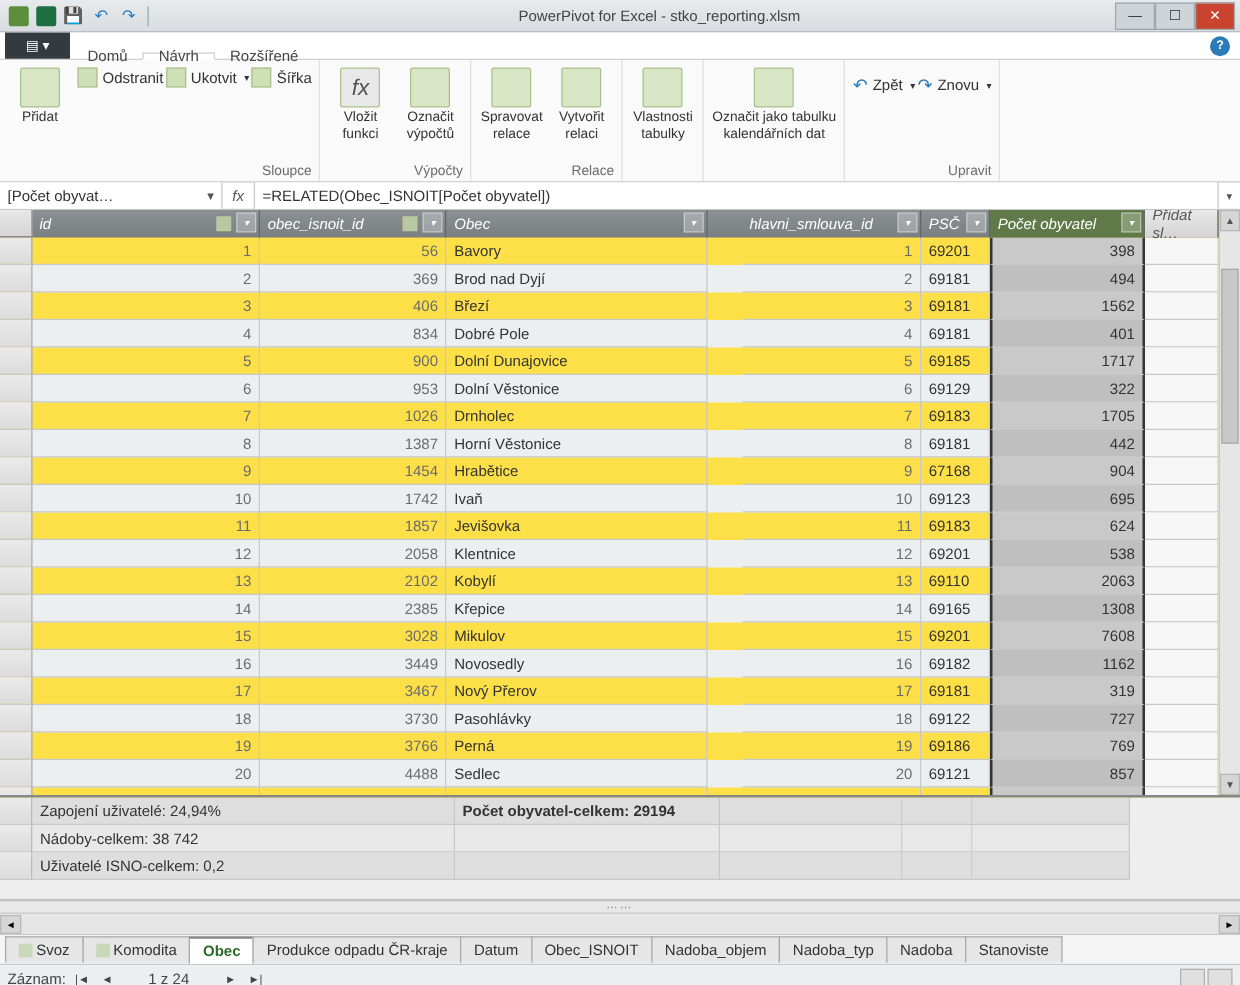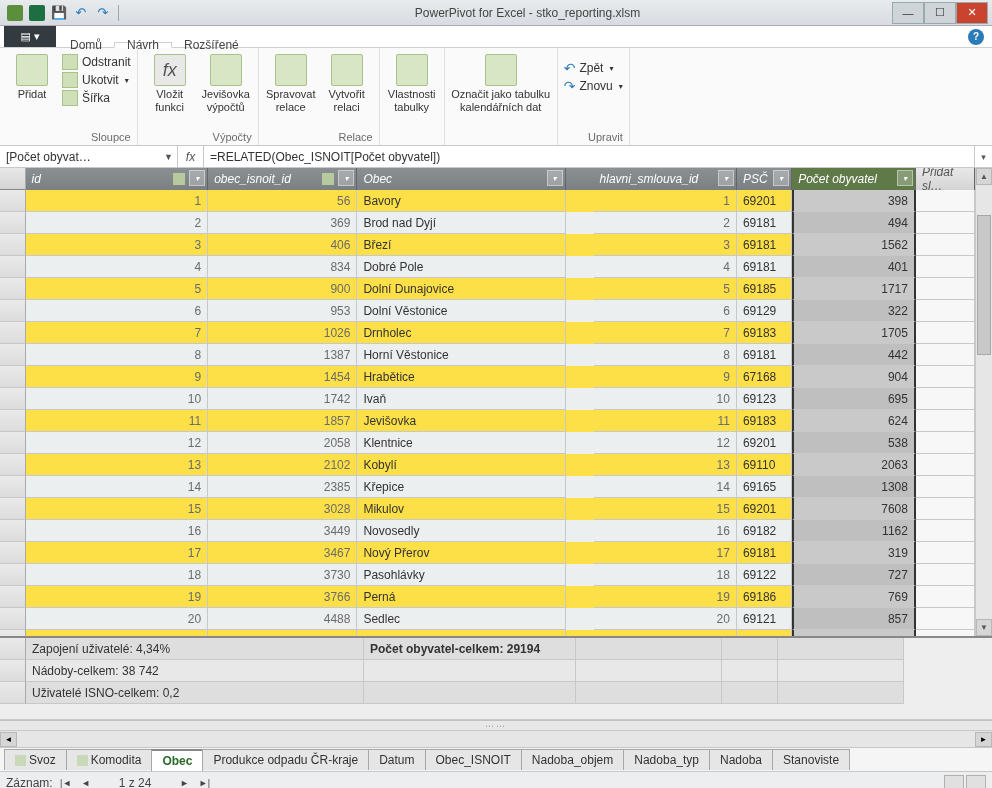--- a/index.html
+++ b/index.html
@@ -24,21 +24,21 @@
 .help-icon { margin-left: auto; margin-right: 8px; align-self: center; width: 16px; height: 16px; border-radius: 50%; background: #2b7bb9; color: #fff; display: flex; align-items: center; justify-content: center; font-size: 10px; font-weight: bold; }
 
 
 .ribbon { height: 98px; background: #fafafa; border-bottom: 1px solid #c8c8c8; display: flex; }
 .ribbon-group { border-right: 1px solid #e0e0e0; padding: 2px 6px 0; display: flex; flex-direction: column; }
 .ribbon-group-body { flex: 1; display: flex; align-items: flex-start; gap: 4px; }
 .ribbon-group-label { text-align: right; font-size: 11px; color: #6b6b6b; padding: 2px 0; }
 .rbtn-big { display: flex; flex-direction: column; align-items: center; width: 52px; padding-top: 4px; cursor: pointer; }
 .rbtn-big .ic { width: 32px; height: 32px; background: #d9e6c6; border: 1px solid #a9c18a; border-radius: 2px; margin-bottom: 2px; }
 .rbtn-big .lbl { font-size: 11px; text-align: center; color: #333; line-height: 1.2; }
-.small-col { display: flex; flex-direction: column; gap: 2px; padding-top: 4px; }
+.small-col { display: flex; flex-direction: row; gap: 2px; padding-top: 4px; }
 .rbtn-sm { display: flex; align-items: center; gap: 4px; font-size: 11px; color: #333; cursor: pointer; white-space: nowrap; }
 .rbtn-sm .ic { width: 16px; height: 16px; background: #cfe0b8; border: 1px solid #a9c18a; }
 
 
 .formula-bar { height: 22px; border-bottom: 1px solid #c8c8c8; display: flex; align-items: stretch; }
 .fb-name { width: 178px; border-right: 1px solid #c8c8c8; display: flex; align-items: center; padding: 0 6px; color: #333; position: relative; background: #fff; }
 .fb-name .dd { position: absolute; right: 4px; font-size: 9px; color: #555; }
 .fb-fx { width: 26px; display: flex; align-items: center; justify-content: center; font-style: italic; color: #555; border-right: 1px solid #c8c8c8; }
 .fb-input { flex: 1; display: flex; align-items: center; padding: 0 6px; color: #333; background: #fff; }
 .fb-dd { width: 18px; display: flex; align-items: center; justify-content: center; border-left: 1px solid #c8c8c8; font-size: 9px; color: #555; }
@@ -164,21 +164,21 @@
   </div>
 
   <div class="ribbon-group">
     <div class="ribbon-group-body">
       <div class="rbtn-big">
         <div class="ic" style="background:#e8e8e8;font-style:italic;display:flex;align-items:center;justify-content:center;font-size:18px;color:#555">fx</div>
         <div class="lbl">Vložit funkci</div>
       </div>
       <div class="rbtn-big">
         <div class="ic"></div>
-        <div class="lbl">Jevišovka výpočtů</div>
+        <div class="lbl">Označit výpočtů</div>
       </div>
     </div>
     <div class="ribbon-group-label">Výpočty</div>
   </div>
 
   <div class="ribbon-group">
     <div class="ribbon-group-body">
       <div class="rbtn-big">
         <div class="ic"></div>
         <div class="lbl">Spravovat relace</div>
@@ -492,21 +492,21 @@
     <div class="track">
         <div class="thumb"></div>
       </div>
     <div class="arr">▼</div>
   </div>
 </div>
 
 <div class="summary">
   <div class="sum-row">
     <div class="rownum"></div>
-    <div class="sum-cell sum-c1">Zapojení uživatelé: 4,34%</div>
+    <div class="sum-cell sum-c1">Zapojení uživatelé: 24,94%</div>
     <div class="sum-cell sum-c2">Počet obyvatel-celkem: 29194</div>
     <div class="sum-cell sum-c3"></div>
     <div class="sum-cell sum-c4"></div>
     <div class="sum-cell sum-c5"></div>
   </div>
   <div class="sum-row">
     <div class="rownum"></div>
     <div class="sum-cell sum-c1">Nádoby-celkem: 38 742</div>
     <div class="sum-cell sum-c2"></div>
     <div class="sum-cell sum-c3"></div>

